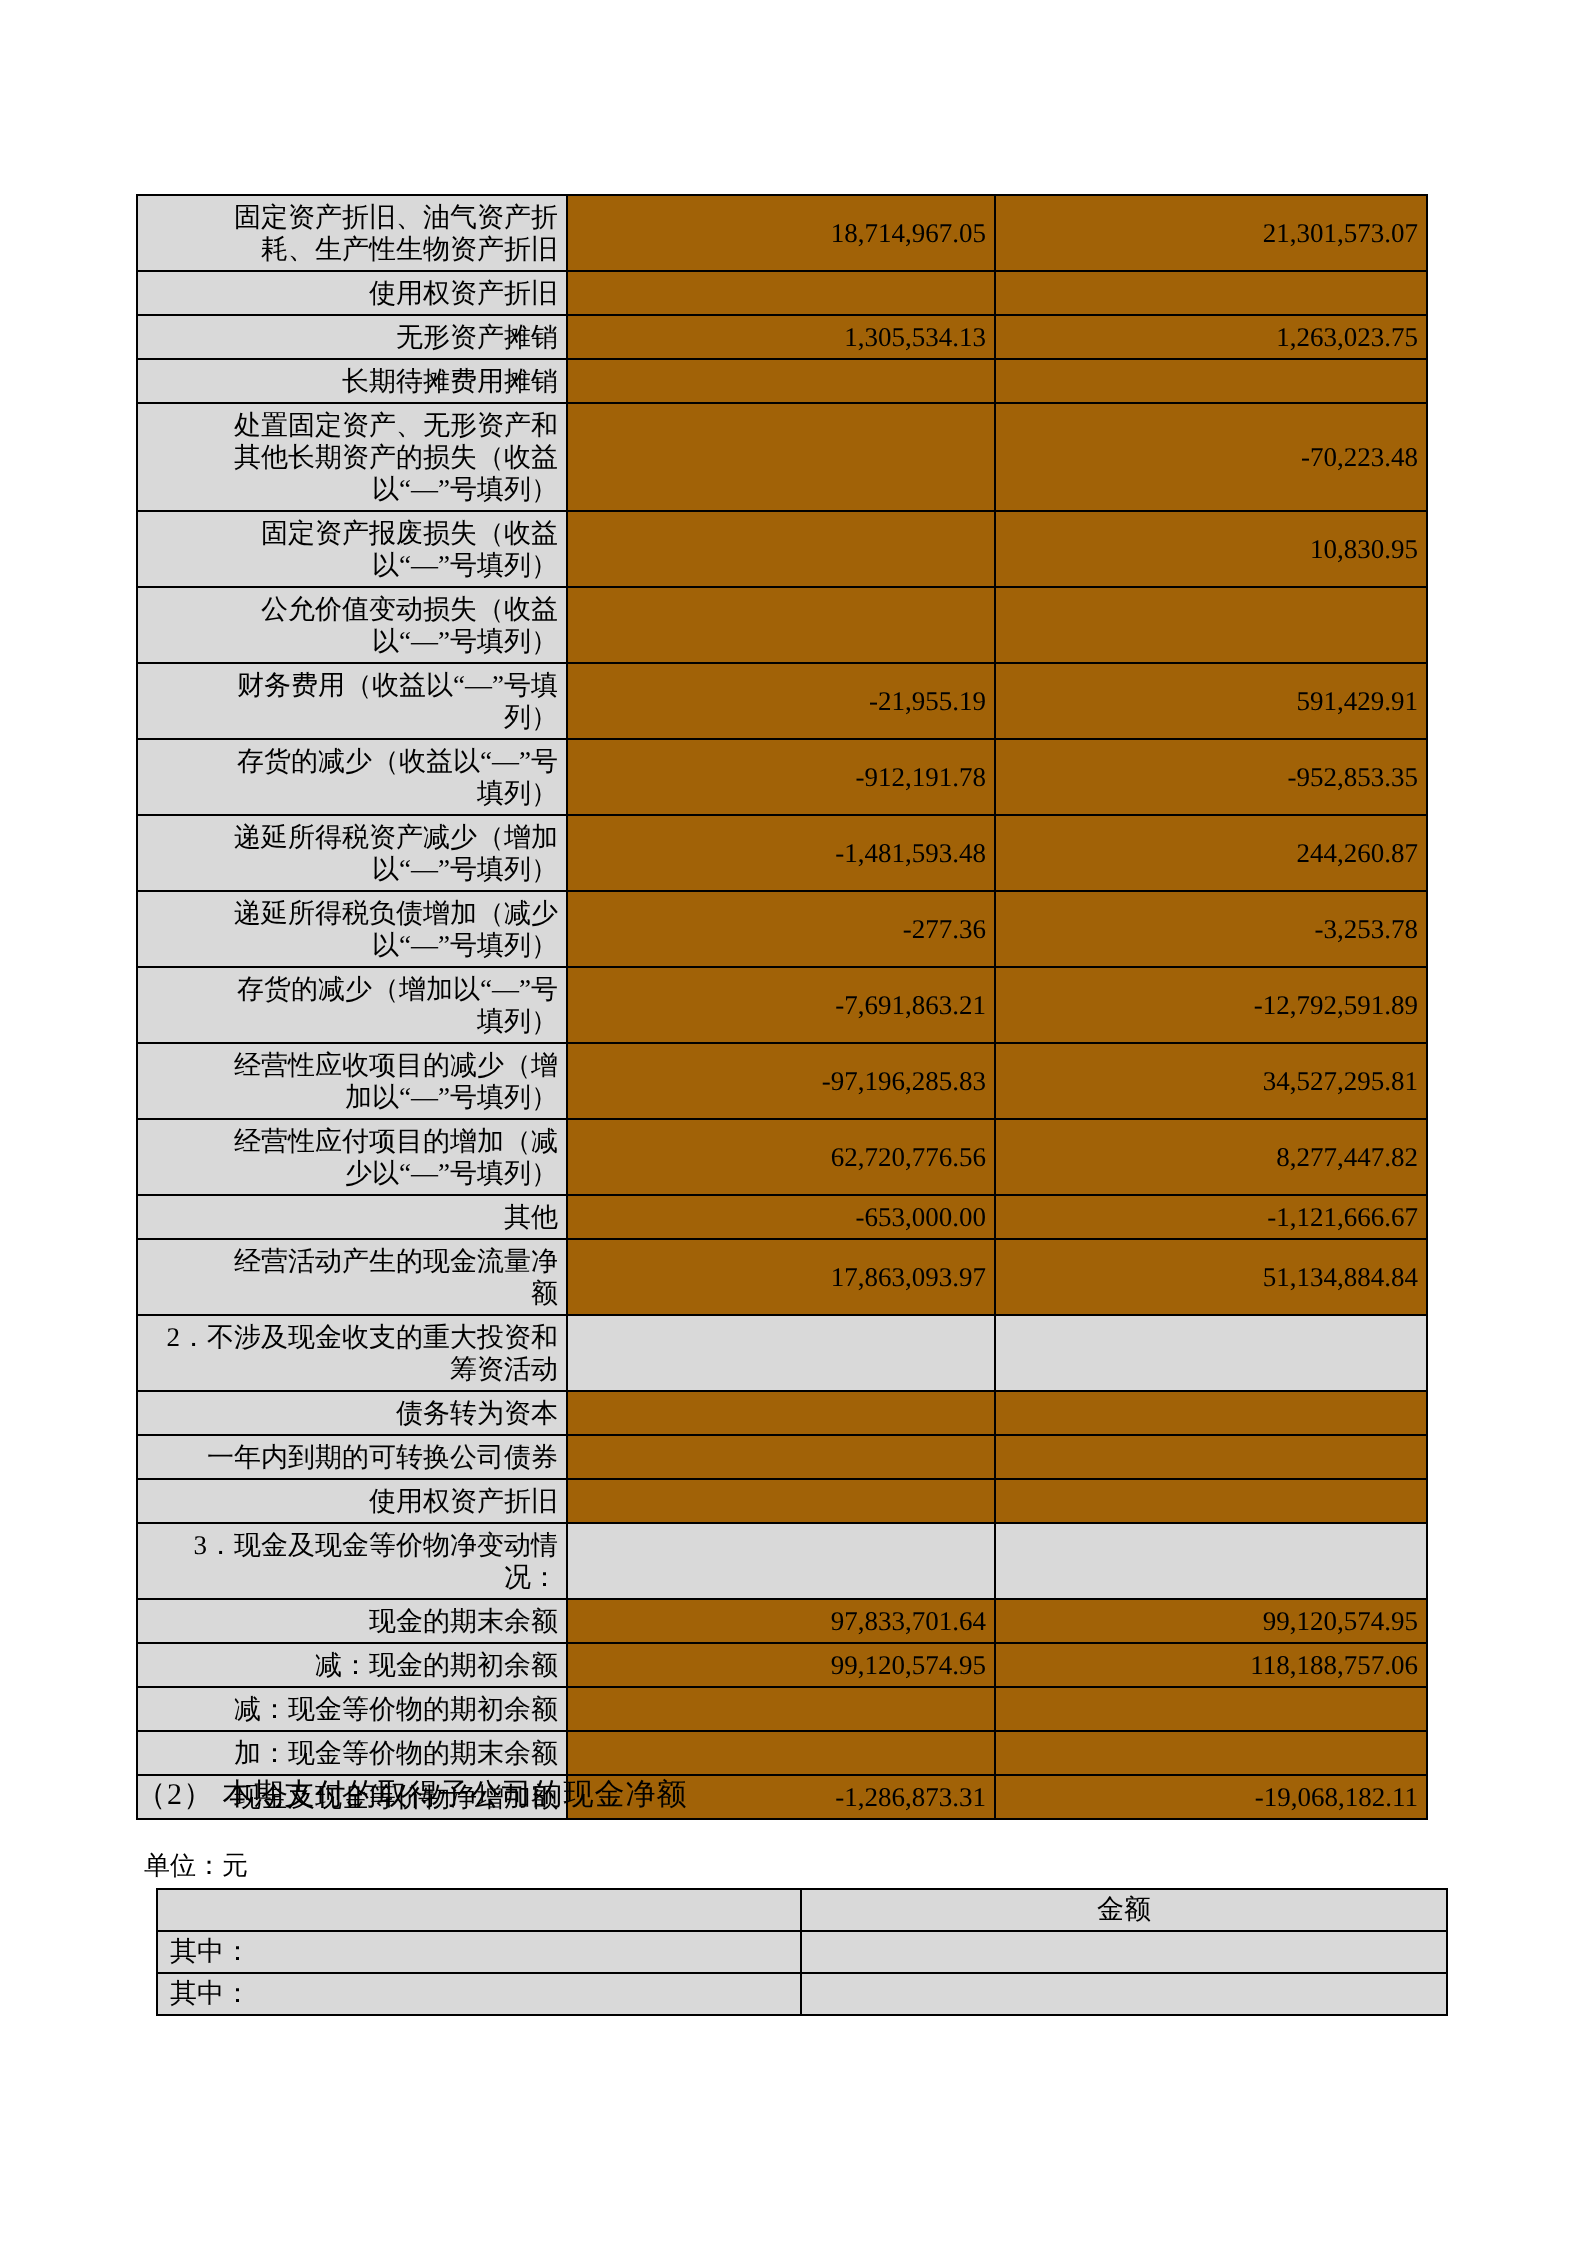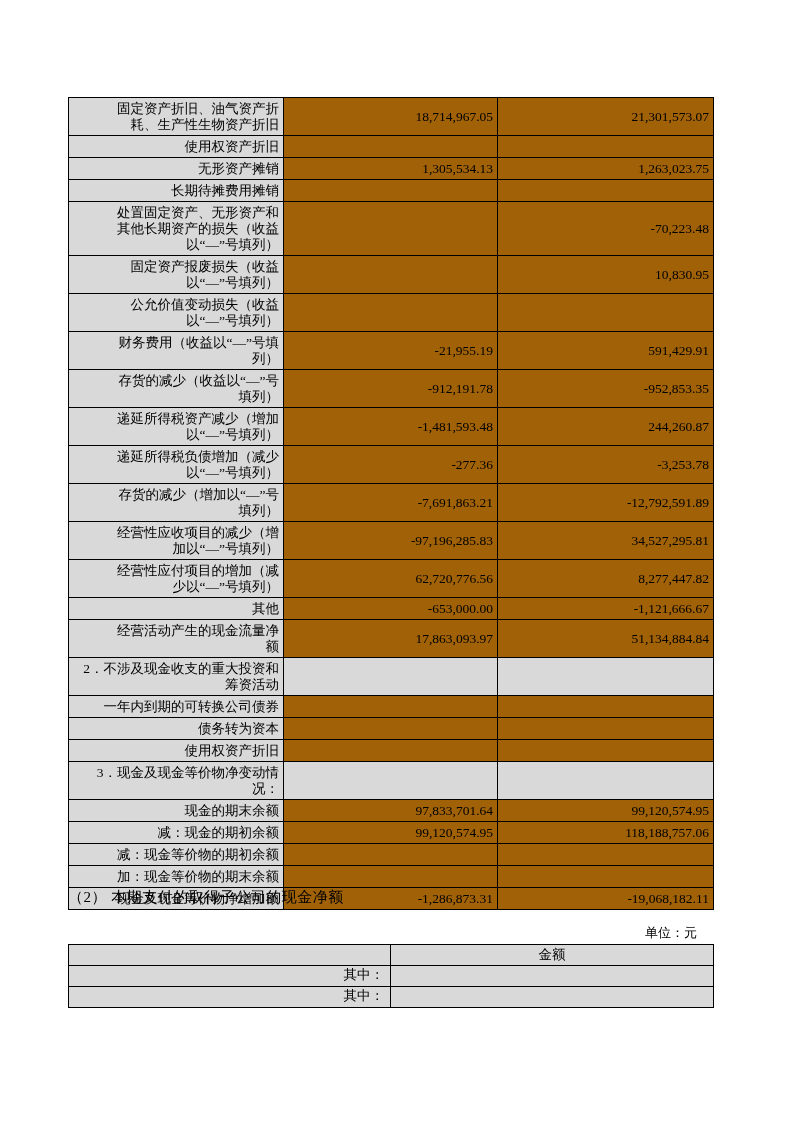--- a/index.html
+++ b/index.html
@@ -55,47 +55,47 @@
     position: absolute;
     left: 68px;
     top: 888px;
     width: 645px;
     font-size: 15px;
     font-weight: normal;
     letter-spacing: 0.5px;
   }
   .unit-label {
     position: absolute;
-    left: 52px;
+    left: 72px;
     top: 924px;
     width: 645px;
-    text-align: right;
+    text-align: left;
     font-size: 13px;
   }
 
   
   table.sub-table {
     position: absolute;
-    left: 68px;
+    left: 78px;
     top: 944px;
     width: 645px;
     border-collapse: collapse;
     table-layout: fixed;
   }
   table.sub-table td {
     border: 1.5px solid #000;
     background: #d9d9d9;
     font-size: 13.5px;
     line-height: 16px;
     height: 19px;
     padding: 2px 6px;
     vertical-align: middle;
   }
   td.t2-head-amount { text-align: center; }
-  td.t2-label { text-align: right; font-family: Liberation Mono, monospace; }
+  td.t2-label { text-align: left; }
 </style>
 </head>
 <body>
 
 <div class="page">
 
   <table class="main-table">
     <colgroup>
       <col style="width:215px">
       <col style="width:214px">
@@ -199,27 +199,27 @@
           <td class="num">51,134,884.84</td>
         </tr>
 
         <tr class="section ind0">
           <td class="lbl">2．不涉及现金收支的重大投资和筹资活动</td>
           <td class="num"></td>
           <td class="num"></td>
         </tr>
 
         <tr class="ind1">
+          <td class="lbl">债务转为资本</td>
+          <td class="num"></td>
+          <td class="num"></td>
+        </tr>
+
+        <tr class="ind1">
           <td class="lbl">一年内到期的可转换公司债券</td>
-          <td class="num"></td>
-          <td class="num"></td>
-        </tr>
-
-        <tr class="ind1">
-          <td class="lbl">债务转为资本</td>
           <td class="num"></td>
           <td class="num"></td>
         </tr>
 
         <tr class="ind1">
           <td class="lbl">使用权资产折旧</td>
           <td class="num"></td>
           <td class="num"></td>
         </tr>
 

